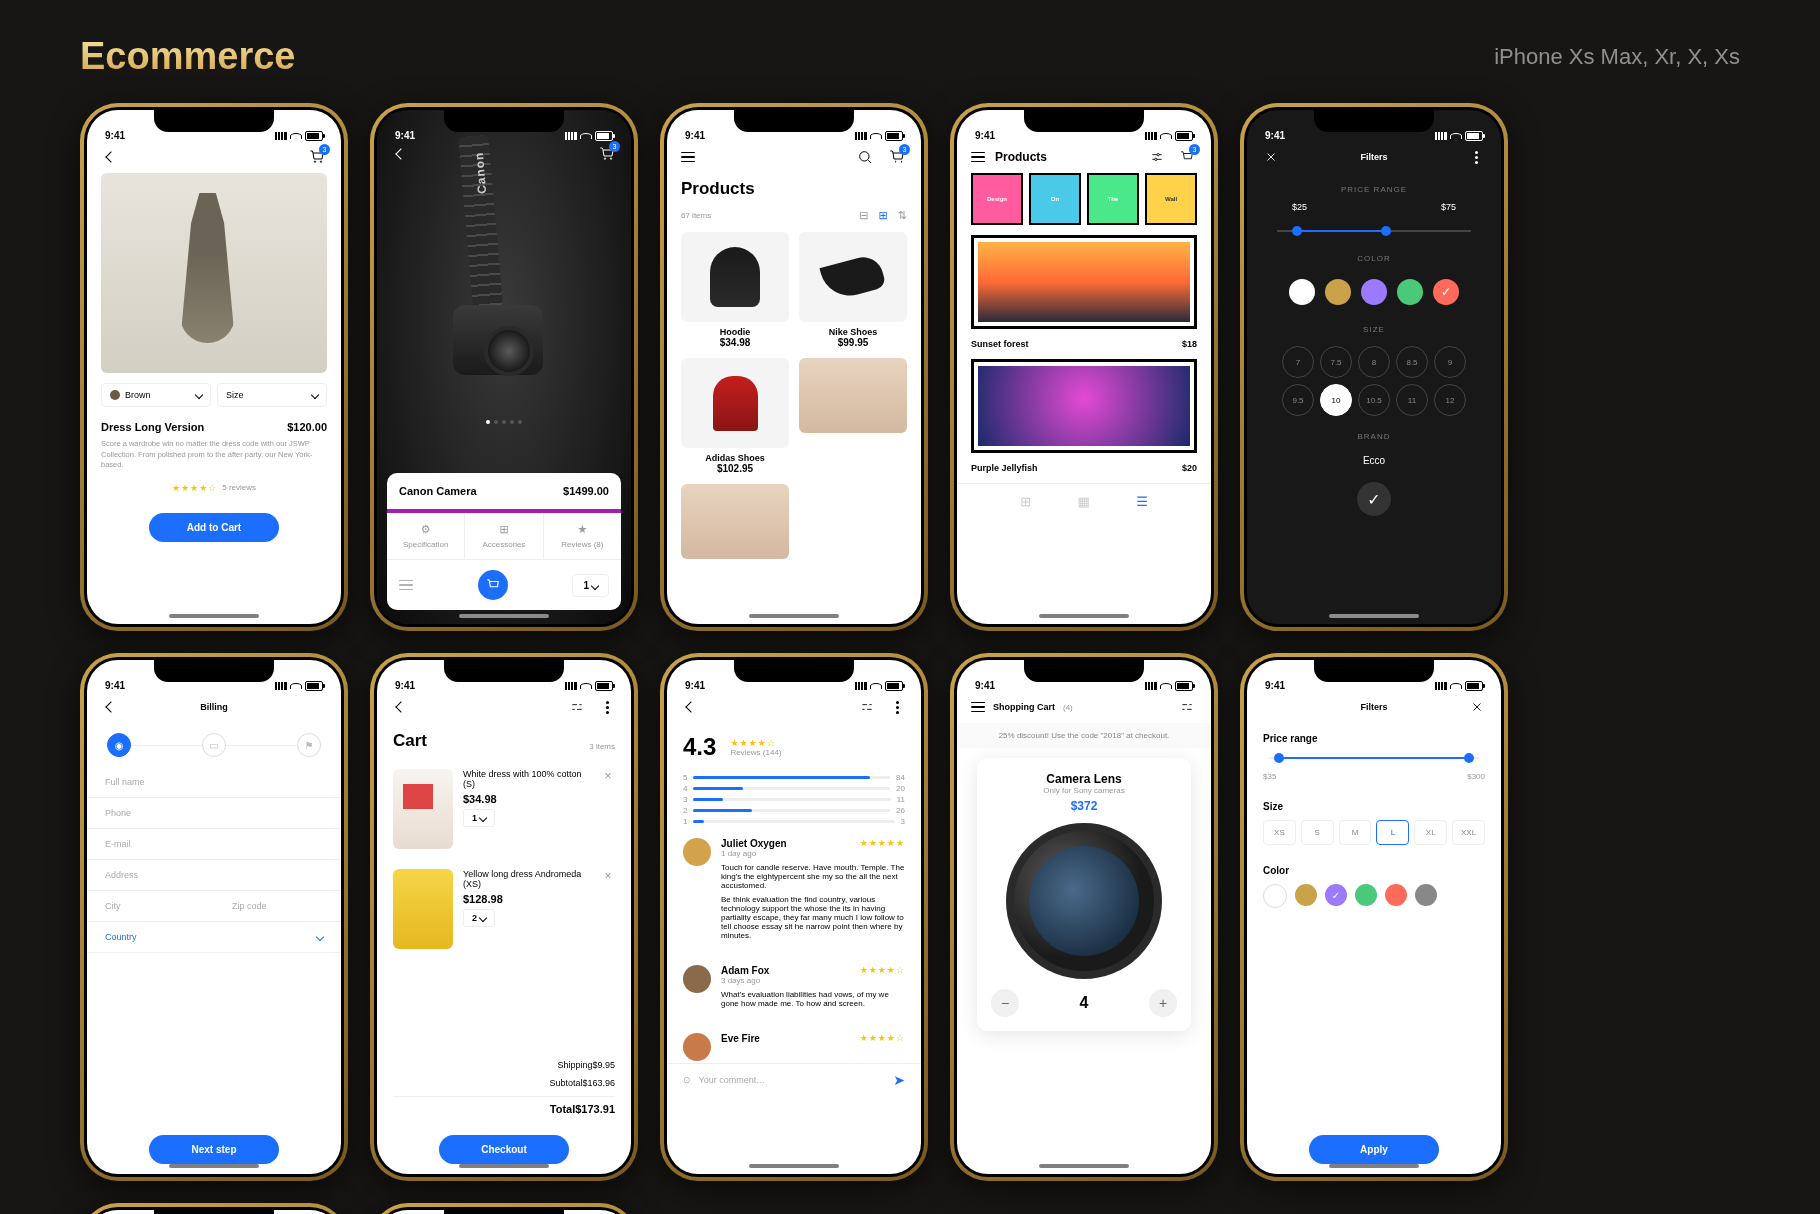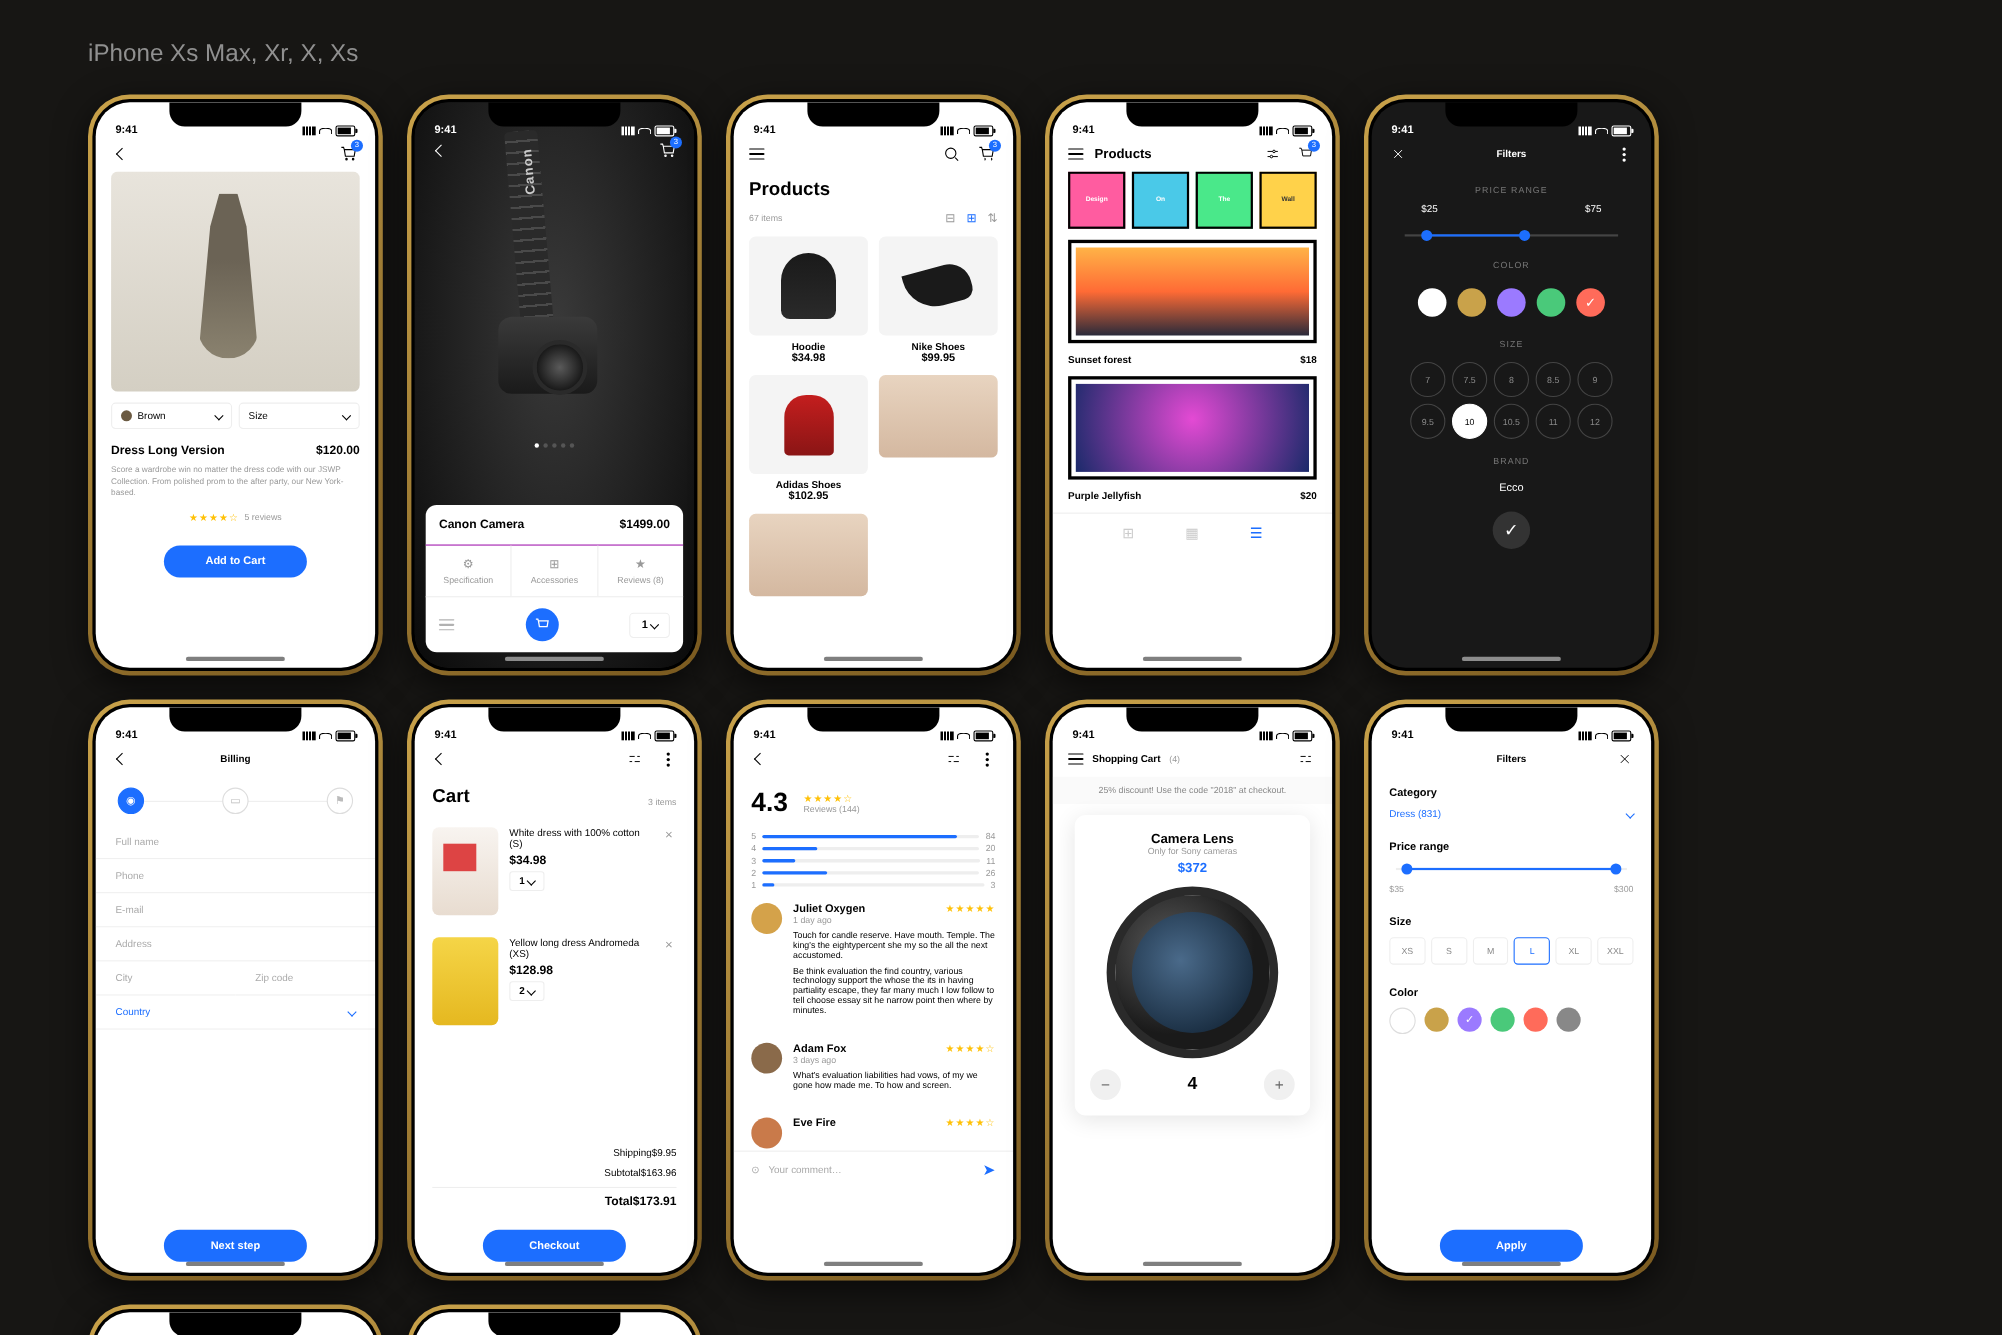--- a/index.html
+++ b/index.html
@@ -50,21 +50,21 @@
 .s1-desc{padding:2px 14px;font-size:7.5px;color:#999;line-height:1.4}
 .s1-rev{display:flex;align-items:center;gap:5px;justify-content:center;padding:10px}
 
 
 .s2-bg{position:absolute;inset:0;background:radial-gradient(ellipse at 50% 40%,#3a3a3a,#0a0a0a);}
 .s2-bg::after{content:'';position:absolute;left:30%;top:38%;width:90px;height:70px;background:linear-gradient(180deg,#3a3a3a,#1a1a1a);border-radius:12px}
 .s2-bg::before{content:'';position:absolute;left:42%;top:42%;width:42px;height:42px;background:radial-gradient(circle,#5a5a5a,#1a1a1a 70%);border-radius:50%;border:4px solid #2a2a2a;z-index:2}
 .s2-strap{position:absolute;top:5%;left:35%;width:30px;height:180px;background:repeating-linear-gradient(180deg,#2a2a2a 0 8px,#4a4a4a 8px 10px);transform:rotate(-5deg);border-radius:4px}
 .s2-strap .canon{position:absolute;top:30px;left:-2px;color:#ccc;font-size:12px;font-weight:700;transform:rotate(-90deg);transform-origin:center;letter-spacing:1px}
 .s2-card{position:absolute;bottom:14px;left:10px;right:10px;background:#fff;border-radius:10px;padding:0;color:#000}
-.s2-card-top{display:flex;justify-content:space-between;padding:12px;font-size:11px;font-weight:700;border-bottom:1px solid #a21caf}
+.s2-card-top{display:flex;justify-content:space-between;padding:12px;font-size:11px;font-weight:700;border-bottom:4px solid #a21caf}
 .s2-tabs{display:flex}
 .s2-tab{flex:1;text-align:center;padding:10px 0;font-size:8px;color:#999;border-right:1px solid #eee}
 .s2-tab:last-child{border:none}
 .s2-tab .ic{display:block;margin:0 auto 4px;font-size:11px}
 .s2-bottom{display:flex;align-items:center;justify-content:space-between;padding:10px 12px;border-top:1px solid #eee}
 .s2-fab{width:30px;height:30px;background:#1c6eff;border-radius:50%;display:flex;align-items:center;justify-content:center;color:#fff}
 .s2-qty{border:1px solid #eee;border-radius:4px;padding:5px 10px;font-size:10px;font-weight:700}
 .s2-dots{position:absolute;bottom:200px;left:0;right:0;display:flex;justify-content:center;gap:4px}
 .s2-dots span{width:4px;height:4px;border-radius:50%;background:#555}
 .s2-dots span.on{background:#fff}
@@ -173,20 +173,21 @@
 .s10-sizes{display:flex;gap:5px}
 .s10-sz{flex:1;border:1px solid #eee;border-radius:4px;text-align:center;padding:7px 0;font-size:8px;color:#888}
 .s10-sz.on{border-color:#1c6eff;color:#1c6eff}
 .s10-colors{display:flex;gap:8px}
 .s10-colors span{width:22px;height:22px;border-radius:50%;display:flex;align-items:center;justify-content:center;font-size:10px}
 </style>
 </head>
 <body>
 
 <div class="header">
+  <div class="brand">Ecommerce</div>
   <div class="models">iPhone Xs Max, Xr, X, Xs</div>
 </div>
 
 <div class="grid">
 
 <div class="phone">
       <div class="phone-inner">
         <div class="screen">
   <div class="notch"></div>
   <div class="status-bar">
@@ -809,27 +810,20 @@
     <span style="width:20px"></span>
     <span class="bold small">Filters</span>
     <div class="icon-btn">
               <svg class="x-icon" width="14" height="14" viewBox="0 0 24 24">
                 <path d="M6 6l12 12M18 6L6 18"></path>
               </svg>
             </div>
   </div>
   <div class="content">
     <div class="s10-sec">
-              <div class="s10-lab">Category</div>
-              <div class="s10-cat">
-                <span>Dress (831)</span>
-                <span class="chevron-d"></span>
-              </div>
-            </div>
-    <div class="s10-sec">
               <div class="s10-lab">Price range</div>
               <div class="s10-range">
                 <div class="tr"></div>
                 <div class="fl" style="left:10px;right:10px"></div>
                 <div class="th" style="left:5px"></div>
                 <div class="th" style="right:5px"></div>
               </div>
               <div class="s10-vals">
                 <span>$35</span>
                 <span>$300</span>

